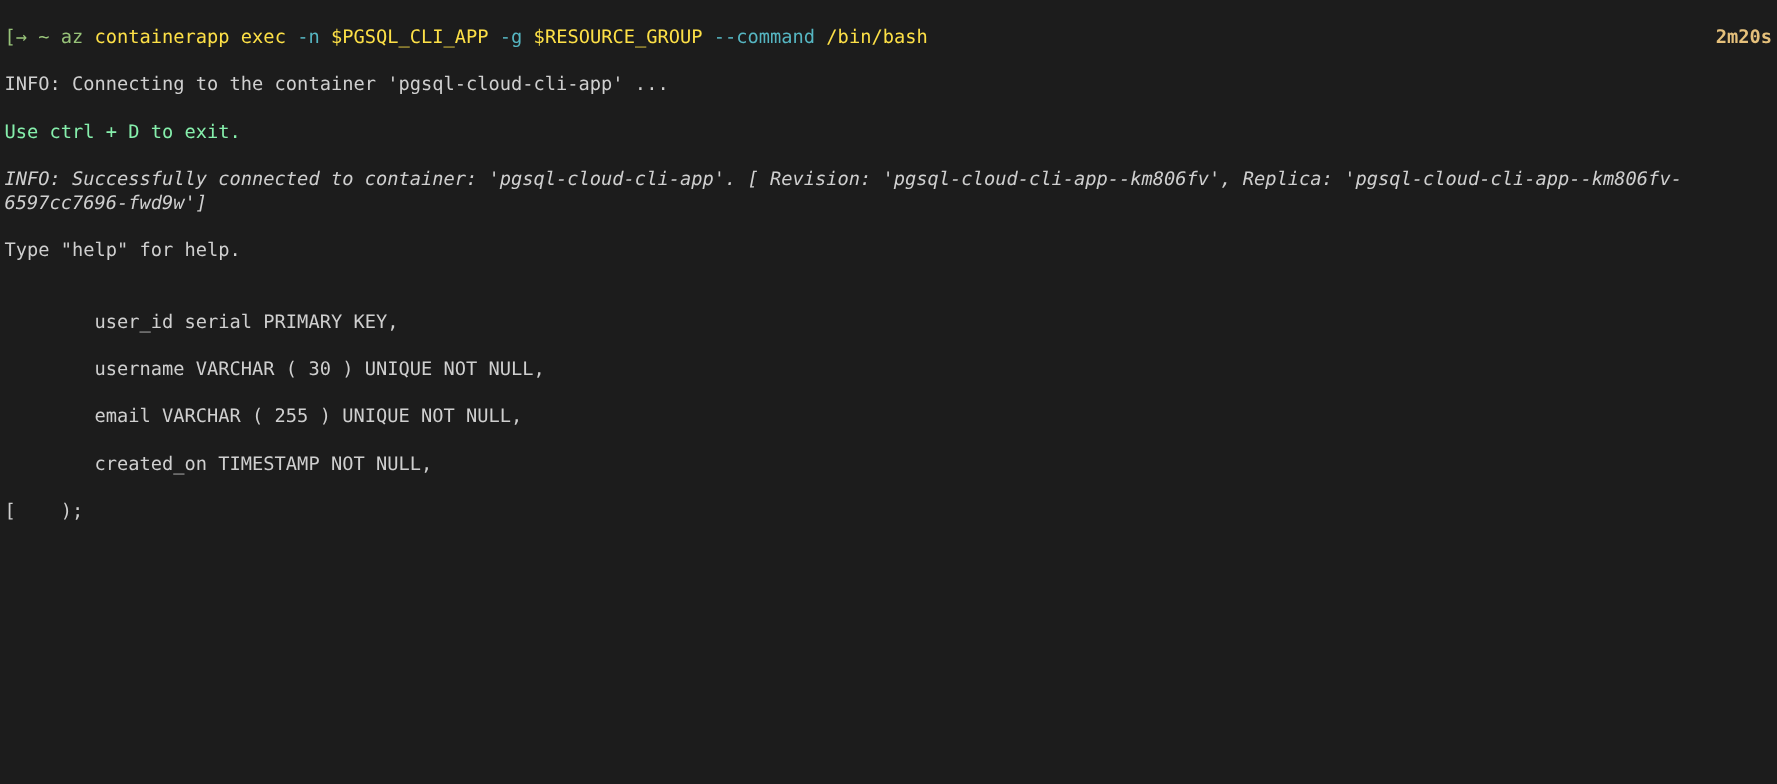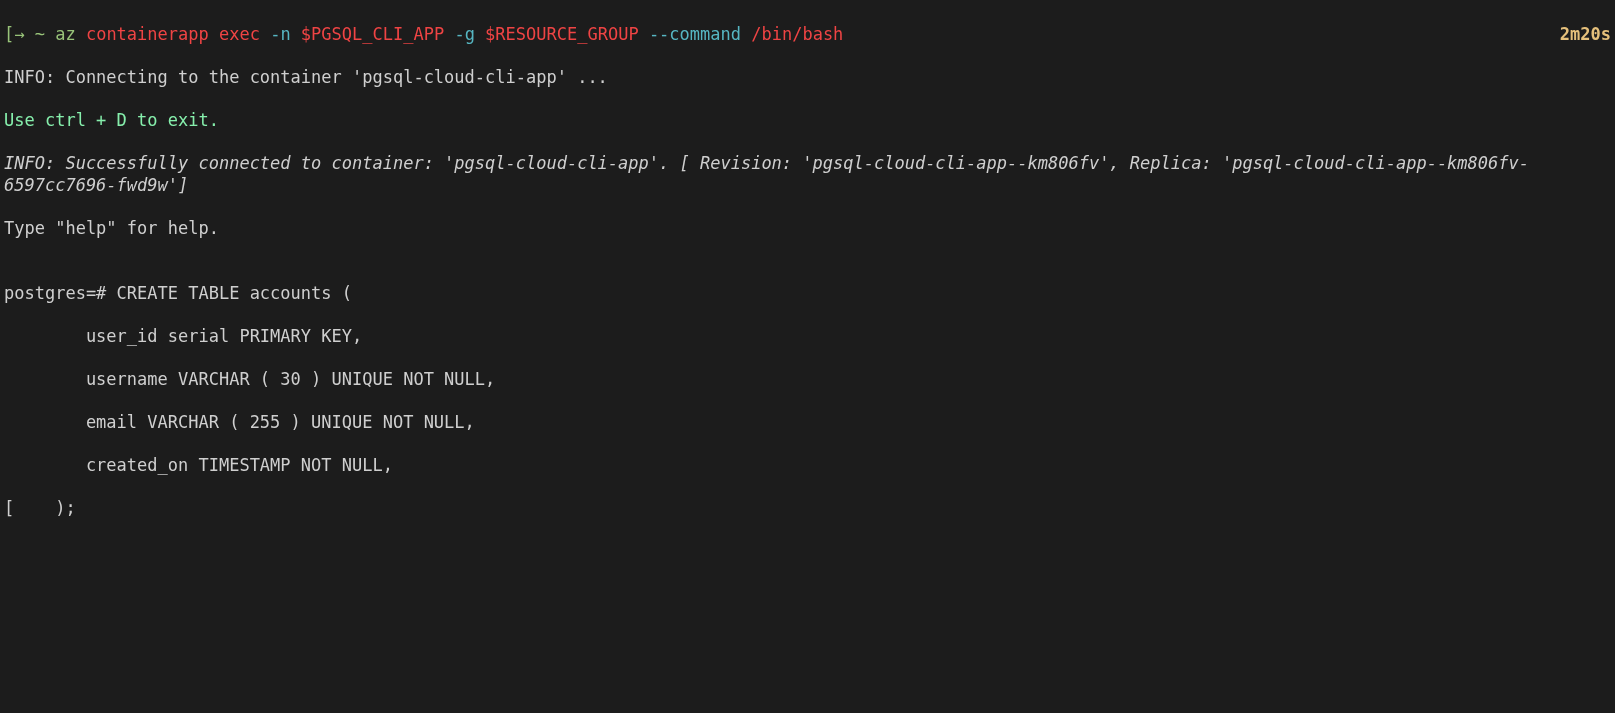--- a/index.html
+++ b/index.html
@@ -13,39 +13,38 @@
     width: 1615px;
   }
   .terminal {
     padding: 2px 4px 20px 4px;
     white-space: pre;
     position: relative;
   }
   .yellow { color: #86efac; }
   .green  { color: #98c379; }
   .cyan   { color: #56b6c2; }
-  .white  { color: #ef4444; }
+  .white  { color: #fde047; }
   .dim    { color: #cfcfcf; }
   .time   { color: #e5c07b; font-weight: bold; }
   .topbar {
     display: flex;
     justify-content: space-between;
   }
 </style>
 </head>
 <body>
 
 <div class="terminal">
 <div class="topbar"><span><span class="green">[→ ~ </span><span class="green">az</span><span class="white"> containerapp exec </span><span class="cyan">-n</span><span class="white"> $PGSQL_CLI_APP </span><span class="cyan">-g</span><span class="white"> $RESOURCE_GROUP </span><span class="cyan">--command</span><span class="white"> /bin/bash</span></span><span class="time">2m20s</span></div>
 <div class="dim">INFO: Connecting to the container 'pgsql-cloud-cli-app' ...</div>
 <div class="yellow">Use ctrl + D to exit.</div>
 <div class="dim" style="white-space:pre-wrap;font-style:italic;">INFO: Successfully connected to container: 'pgsql-cloud-cli-app'. [ Revision: 'pgsql-cloud-cli-app--km806fv', Replica: 'pgsql-cloud-cli-app--km806fv-6597cc7696-fwd9w']</div>
 <div class="dim">Type "help" for help.</div>
 <div></div>
-<div class="dim">postgres=# CREATE TABLE accounts (</div>
 <div class="dim">        user_id serial PRIMARY KEY,</div>
 <div class="dim">        username VARCHAR ( 30 ) UNIQUE NOT NULL,</div>
 <div class="dim">        email VARCHAR ( 255 ) UNIQUE NOT NULL,</div>
 <div class="dim">        created_on TIMESTAMP NOT NULL,</div>
 <div class="dim">[    );</div>
 
 
 
 
 

